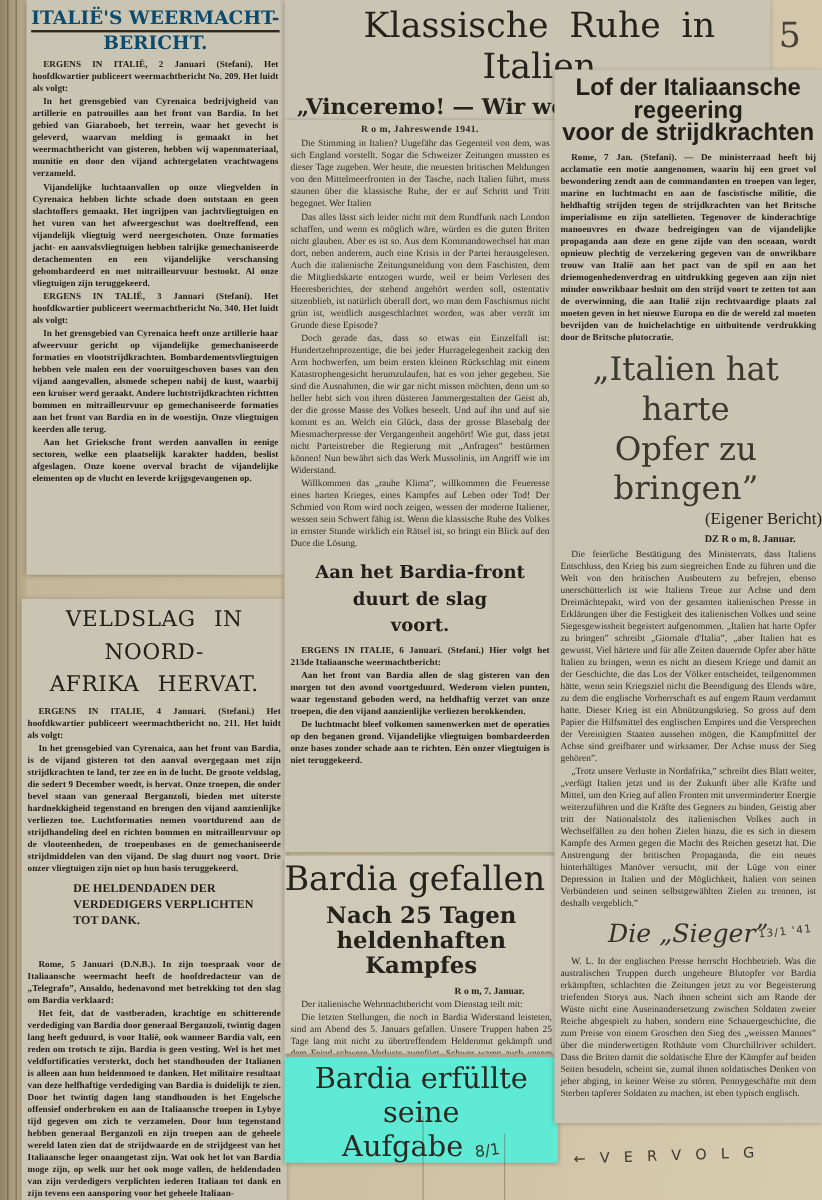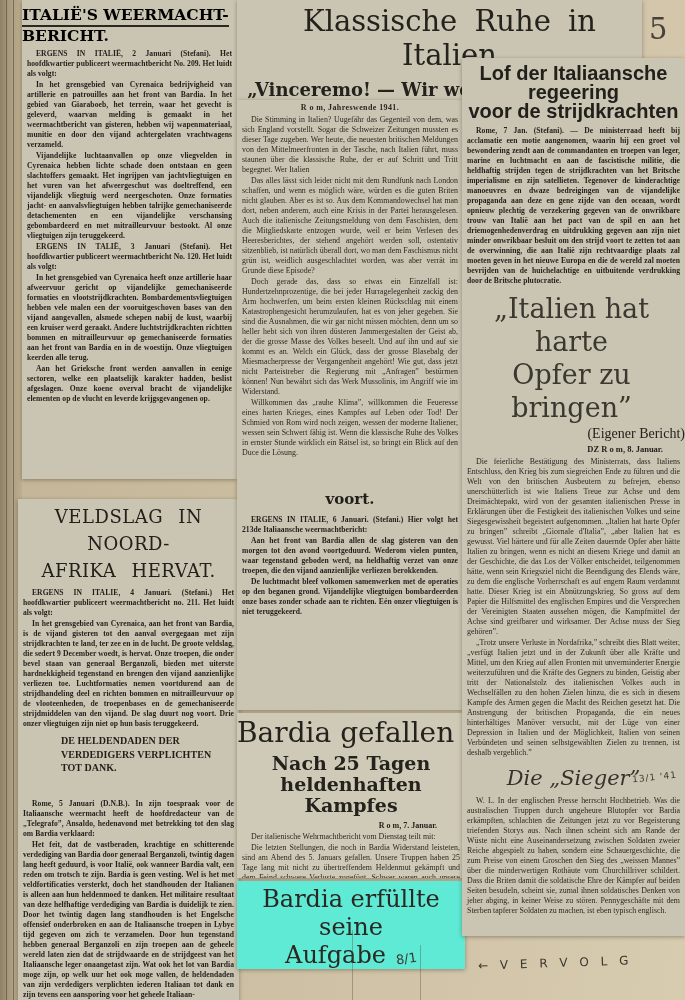--- a/index.html
+++ b/index.html
@@ -10,21 +10,21 @@
   }
   .page-edge{position:absolute;left:0;top:0;width:22px;height:100%;
     background:linear-gradient(90deg,#8f8165 0%,#a89a7c 40%,#bdae90 100%);}
   .page-edge .line{position:absolute;top:0;height:100%;width:1px;background:rgba(60,48,28,.45);}
   .clip{position:absolute;background:#cac4b3;box-shadow:0 1px 4px rgba(40,30,10,.38);overflow:hidden;box-sizing:border-box;}
   .bt{font-size:7.8px;line-height:10px;text-align:justify;padding:0 5px;}
   .dutch{font-weight:bold;font-size:7.6px;letter-spacing:.05px;color:#201e19;margin-top:24px;}
   .german{font-weight:normal;font-size:7.9px;color:#2a2822;}
   .p{margin:0 0 1px 0;text-indent:9px;}
   .hserif{font-family:"DejaVu Serif",serif;}
-  .hA{font-size:15.5px;font-weight:bold;text-align:left;line-height:21px;padding-top:4px;color:#000000;}
+  .hA{font-size:15.5px;font-weight:bold;text-align:center;line-height:21px;padding-top:4px;color:#0c4a6e;}
   .hA .u{border-bottom:2px solid #2a281f;padding-bottom:1px;}
   .hB{font-size:18px;text-align:center;line-height:27px;word-spacing:9px;letter-spacing:.5px;padding-top:4px;color:#22201a;}
   .subheadL{font-weight:bold;font-size:10px;line-height:13.5px;text-align:left;margin:5px 4px 4px 38px;text-indent:0;}
   .klass-head{font-size:29px;text-align:center;word-spacing:8px;color:#24221c;padding-top:4px;}
   .klass-sub{font-size:18px;font-weight:bold;text-align:center;margin-top:7px;color:#24221c;}
   .dateline{font-size:8px;text-align:center;letter-spacing:.4px;margin:3px 0 3px 0;font-weight:bold;color:#2a2822;}
   .bardiafront-h{font-size:15px;font-weight:bold;text-align:center;line-height:22px;margin-top:8px;color:#201e19;}
   .gef-head{font-size:28px;text-align:left;color:#24221c;padding-top:3px;}
   .gef-sub{font-size:19px;font-weight:bold;text-align:center;line-height:21px;margin-top:4px;}
   .gef-date{font-size:8px;font-weight:bold;text-align:right;padding-right:28px;margin:5px 0 2px 0;}
@@ -53,21 +53,21 @@
 
 <div class="clip" style="left:22px;top:0;width:215px;height:479px">
   <div class="hserif hA">
     <span class="u">ITALIË'S WEERMACHT-</span><br>
     <span>BERICHT.</span>
   </div>
   <div class="bt dutch" style="margin-top:3px">
       <p class="p">ERGENS IN ITALIË, 2 Januari (Stefani). Het hoofdkwartier publiceert weermachtbericht No. 209. Het luidt als volgt:</p>
       <p class="p">In het grensgebied van Cyrenaica bedrijvigheid van artillerie en patrouilles aan het front van Bardia. In het gebied van Giaraboeb, het terrein, waar het gevecht is geleverd, waarvan melding is gemaakt in het weermachtbericht van gisteren, hebben wij wapenmateriaal, munitie en door den vijand achtergelaten vrachtwagens verzameld.</p>
       <p class="p">Vijandelijke luchtaanvallen op onze vliegvelden in Cyrenaica hebben lichte schade doen ontstaan en geen slachtoffers gemaakt. Het ingrijpen van jachtvliegtuigen en het vuren van het afweergeschut was doeltreffend, een vijandelijk vliegtuig werd neergeschoten. Onze formaties jacht- en aanvalsvliegtuigen hebben talrijke gemechaniseerde detachementen en een vijandelijke verschansing gebombardeerd en met mitrailleurvuur bestookt. Al onze vliegtuigen zijn teruggekeerd.</p>
-      <p class="p">ERGENS IN TALIË, 3 Januari (Stefani). Het hoofdkwartier publiceert weermachtbericht No. 120. Het luidt als volgt:</p>
+      <p class="p">ERGENS IN TALIË, 3 Januari (Stefani). Het hoofdkwartier publiceert weermachtbericht No. 340. Het luidt als volgt:</p>
       <p class="p">In het grensgebied van Cyrenaica heeft onze artillerie haar afweervuur gericht op vijandelijke gemechaniseerde formaties en vlootstrijdkrachten. Bombardementsvliegtuigen hebben vele malen een der vooruitgeschoven bases van den vijand aangevallen, alsmede schepen nabij de kust, waarbij een kruiser werd geraakt. Andere luchtstrijdkrachten richtten bommen en mitrailleurvuur op gemechaniseerde formaties aan het front van Bardia en in de woestijn. Onze vliegtuigen keerden alle terug.</p>
       <p class="p">Aan het Grieksche front werden aanvallen in eenige sectoren, welke een plaatselijk karakter hadden, beslist afgeslagen. Onze koene overval bracht de vijandelijke elementen op de vlucht en leverde krijgsgevangenen op.</p>
     </div>
 </div>
 
 <div class="clip" style="left:18px;top:499px;width:221px;height:603px">
   <div class="hserif hB">
     <span>VELDSLAG  IN  NOORD-</span><br>
     <span>AFRIKA  HERVAT.</span>
   </div>
@@ -90,21 +90,21 @@
 
 <div class="clip" style="left:237px;top:100px;width:226px;height:610px">
   <div class="dateline">R o m,  Jahreswende  1941.</div>
   <div class="bt german">
       <p class="p">Die Stimming in Italien? Uugefähr das Gegenteil von dem, was sich England vorstellt. Sogar die Schweizer Zeitungen mussten es dieser Tage zugeben. Wer heute, die neuesten britischen Meldungen von den Mittelmeerfronten in der Tasche, nach Italien führt, muss staunen über die klassische Ruhe, der er auf Schritt und Tritt begegnet. Wer Italien</p>
       <p class="p">Das alles lässt sich leider nicht mit dem Rundfunk nach London schaffen, und wenn es möglich wäre, würden es die guten Briten nicht glauben. Aber es ist so. Aus dem Kommandowechsel hat man dort, neben anderem, auch eine Krisis in der Partei herausgelesen. Auch die italienische Zeitungsmeldung von dem Faschisten, dem die Mitgliedskarte entzogen wurde, weil er beim Verlesen des Heeresberichtes, der stehend angehört werden soll, ostentativ sitzenblieb, ist natürlich überall dort, wo man dem Faschismus nicht grün ist, weidlich ausgeschlachtet worden, was aber verrät im Grunde diese Episode?</p>
       <p class="p">Doch gerade das, dass so etwas ein Einzelfall ist: Hundertzehnprozentige, die bei jeder Hurragelegenheit zackig den Arm hochwerfen, um beim ersten kleinen Rückschlag mit einem Katastrophengesicht herumzulaufen, hat es von jeher gegeben. Sie sind die Ausnahmen, die wir gar nicht missen möchten, denn um so heller hebt sich von ihren düsteren Jammergestalten der Geist ab, der die grosse Masse des Volkes beseelt. Und auf ihn und auf sie kommt es an. Welch ein Glück, dass der grosse Blasebalg der Miesmacherpresse der Vergangenheit angehört! Wie gut, dass jetzt nicht Parteistreber die Regierung mit „Anfragen” bestürmen können! Nun bewährt sich das Werk Mussolinis, im Angriff wie im Widerstand.</p>
       <p class="p">Willkommen das „rauhe Klima”, willkommen die Feueresse eines harten Krieges, eines Kampfes auf Leben oder Tod! Der Schmied von Rom wird noch zeigen, wessen der moderne Italiener, wessen sein Schwert fähig ist. Wenn die klassische Ruhe des Volkes in ernster Stunde wirklich ein Rätsel ist, so bringt ein Blick auf den Duce die Lösung.</p>
     </div>
   <div class="hserif bardiafront-h">
-    <br>
+    <span>Aan het Bardia-front duurt de slag</span><br>
     <span>voort.</span>
   </div>
   <div class="bt dutch" style="margin-top:5px">
       <p class="p">ERGENS IN ITALIE, 6 Januari. (Stefani.) Hier volgt het 213de Italiaansche weermachtbericht:</p>
       <p class="p">Aan het front van Bardia allen de slag gisteren van den morgen tot den avond voortgeduurd. Wederom vielen punten, waar tegenstand geboden werd, na heldhaftig verzet van onze troepen, die den vijand aanzienlijke verliezen berokkenden.</p>
       <p class="p">De luchtmacht bleef volkomen samenwerken met de operaties op den beganen grond. Vijandelijke vliegtuigen bombardeerden onze bases zonder schade aan te richten. Eén onzer vliegtuigen is niet teruggekeerd.</p>
     </div>
 </div>
 
 <div class="clip" style="left:237px;top:713px;width:228px;height:165px;background:#cfc9b7">

